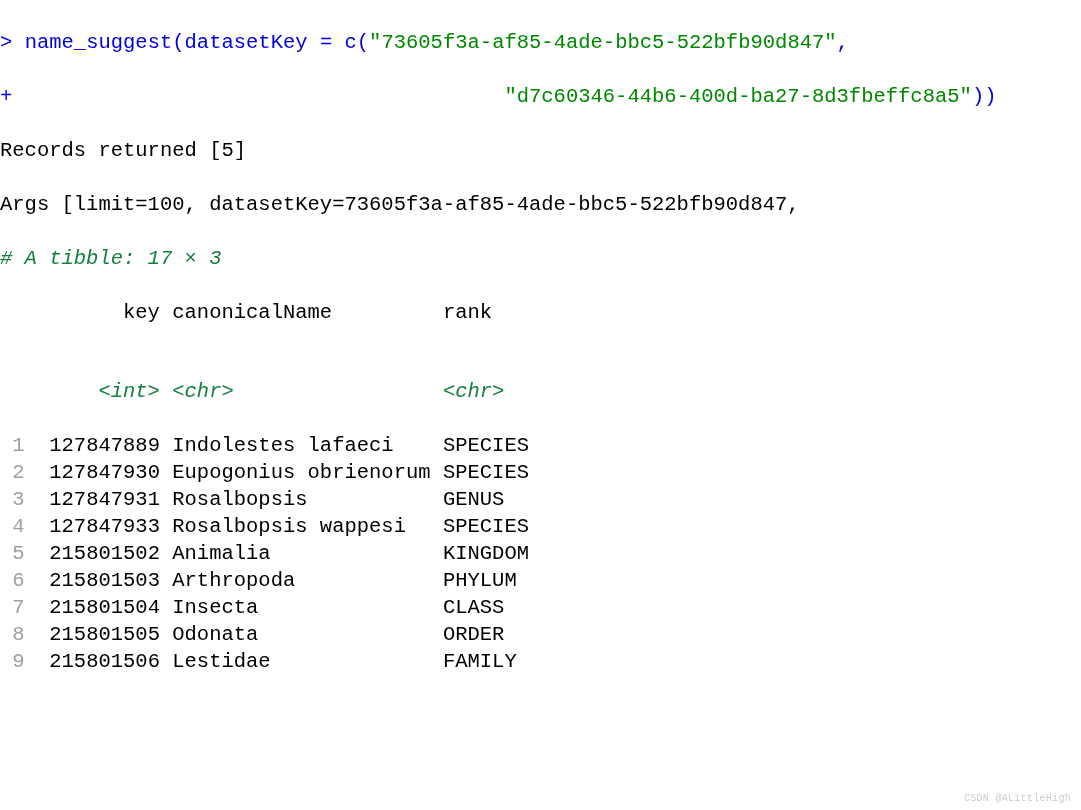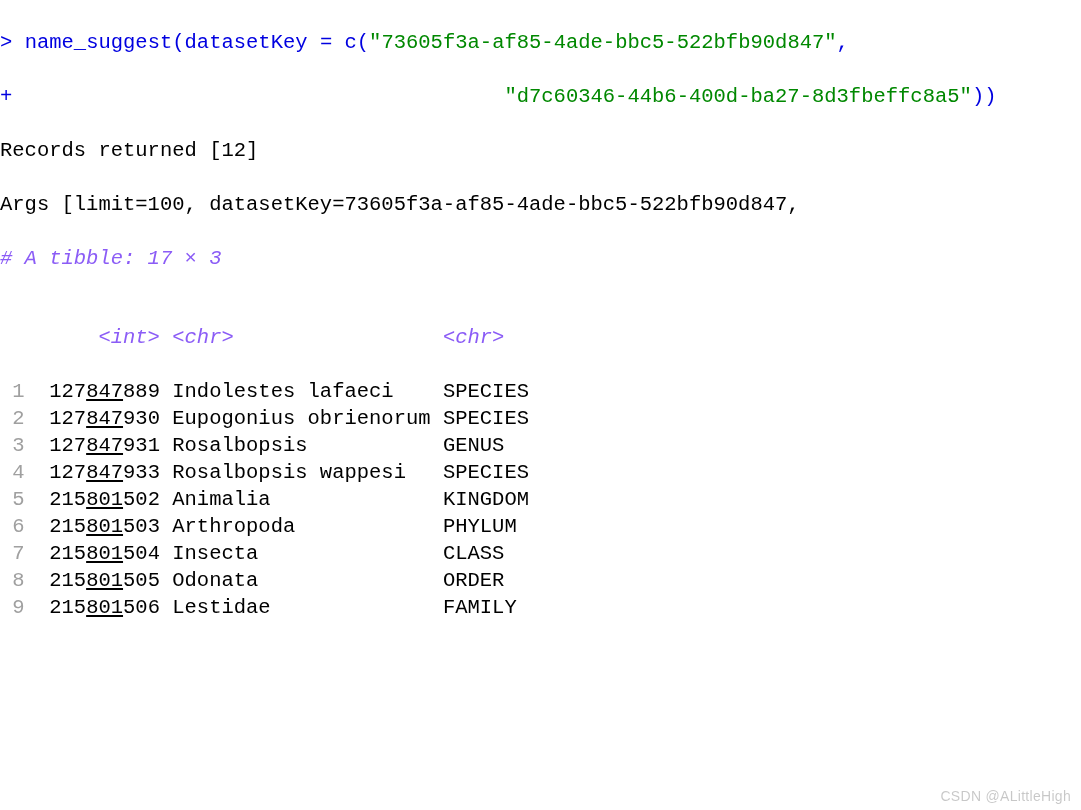--- a/index.html
+++ b/index.html
@@ -15,50 +15,51 @@
     font-size: 20.5px;
     line-height: 27px;
     white-space: pre;
     color: #000000;
     padding: 2px 0 0 0;
   }
   .prompt-sym { color: #0000e0; }
   .code-blue  { color: #0000e0; }
   .string-green { color: #008800; }
   .plain { color: #000000; }
-  .grey  { color: #8b5cf6; font-style: italic; }
+  .grey  { color: #15803d; font-style: italic; }
   .row-num { color: #a0a0a0; display:inline-block; width:2ch; text-align:right; }
   .key-cell { display:inline-block; width:10ch; text-align:right; }
   .key-pre  { }
-  .key-ul   { text-decoration: underline; text-decoration-color:#000; }
+  .key-ul   { text-decoration-color:#000; }
   .key-post { }
   .name-cell { display:inline-block; width:22ch; }
   .rank-cell { display:inline-block; }
   .hdr-key  { display:inline-block; width:10ch; text-align:right; }
   .hdr-name { display:inline-block; width:22ch; }
   .hdr-rank { display:inline-block; }
   .type-key { display:inline-block; width:10ch; text-align:right;margin-top:25px; }
   .type-name{ display:inline-block; width:22ch; }
   .type-rank{ display:inline-block; }
   .watermark {
     position: absolute;
     right: 10px;
     bottom: 6px;
-    font-family: Liberation Sans, sans-serif;
-    font-size: 14px;
+    font-family: Liberation Mono, monospace;
+    font-size: 10px;
     color: rgba(0,0,0,0.22);
     letter-spacing: 0.3px;
   }
 </style>
 </head>
 <body>
 
 <div class="console">
 <div><span class="prompt-sym">&gt;</span><span class="code-blue"> </span><span class="code-blue">name_suggest</span><span class="code-blue">(</span><span class="code-blue">datasetKey</span><span class="code-blue"> = </span><span class="code-blue">c(</span><span class="string-green">"73605f3a-af85-4ade-bbc5-522bfb90d847"</span><span class="code-blue">,</span></div>
 <div><span class="prompt-sym">+</span><span class="code-blue">                                        </span><span class="string-green">"d7c60346-44b6-400d-ba27-8d3fbeffc8a5"</span><span class="code-blue">))</span></div>
-<div class="plain">Records returned [12]</div>
+<div class="plain">Records returned [5]</div>
 <div class="plain">Args [limit=100, datasetKey=73605f3a-af85-4ade-bbc5-522bfb90d847,</div>
 <div class="grey"># A tibble: 17 × 3</div>
+<div><span class="row-num">  </span> <span class="hdr-key plain">key</span> <span class="hdr-name plain">canonicalName</span><span class="hdr-rank plain">rank</span></div>
 <div><span class="row-num">  </span> <span class="type-key grey">&lt;int&gt;</span> <span class="type-name grey">&lt;chr&gt;</span><span class="type-rank grey">&lt;chr&gt;</span></div>
 <div id="rows"><div><span class="row-num"> 1</span> <span class="key-cell plain"><span class="key-pre"> 127</span><span class="key-ul">847</span><span class="key-post">889</span></span> <span class="name-cell plain">Indolestes lafaeci</span><span class="rank-cell plain">SPECIES</span></div><div><span class="row-num"> 2</span> <span class="key-cell plain"><span class="key-pre"> 127</span><span class="key-ul">847</span><span class="key-post">930</span></span> <span class="name-cell plain">Eupogonius obrienorum</span><span class="rank-cell plain">SPECIES</span></div><div><span class="row-num"> 3</span> <span class="key-cell plain"><span class="key-pre"> 127</span><span class="key-ul">847</span><span class="key-post">931</span></span> <span class="name-cell plain">Rosalbopsis</span><span class="rank-cell plain">GENUS</span></div><div><span class="row-num"> 4</span> <span class="key-cell plain"><span class="key-pre"> 127</span><span class="key-ul">847</span><span class="key-post">933</span></span> <span class="name-cell plain">Rosalbopsis wappesi</span><span class="rank-cell plain">SPECIES</span></div><div><span class="row-num"> 5</span> <span class="key-cell plain"><span class="key-pre"> 215</span><span class="key-ul">801</span><span class="key-post">502</span></span> <span class="name-cell plain">Animalia</span><span class="rank-cell plain">KINGDOM</span></div><div><span class="row-num"> 6</span> <span class="key-cell plain"><span class="key-pre"> 215</span><span class="key-ul">801</span><span class="key-post">503</span></span> <span class="name-cell plain">Arthropoda</span><span class="rank-cell plain">PHYLUM</span></div><div><span class="row-num"> 7</span> <span class="key-cell plain"><span class="key-pre"> 215</span><span class="key-ul">801</span><span class="key-post">504</span></span> <span class="name-cell plain">Insecta</span><span class="rank-cell plain">CLASS</span></div><div><span class="row-num"> 8</span> <span class="key-cell plain"><span class="key-pre"> 215</span><span class="key-ul">801</span><span class="key-post">505</span></span> <span class="name-cell plain">Odonata</span><span class="rank-cell plain">ORDER</span></div><div><span class="row-num"> 9</span> <span class="key-cell plain"><span class="key-pre"> 215</span><span class="key-ul">801</span><span class="key-post">506</span></span> <span class="name-cell plain">Lestidae</span><span class="rank-cell plain">FAMILY</span></div></div>
 </div>
 
 <div class="watermark">CSDN @ALittleHigh</div>
 
 </body></html>

